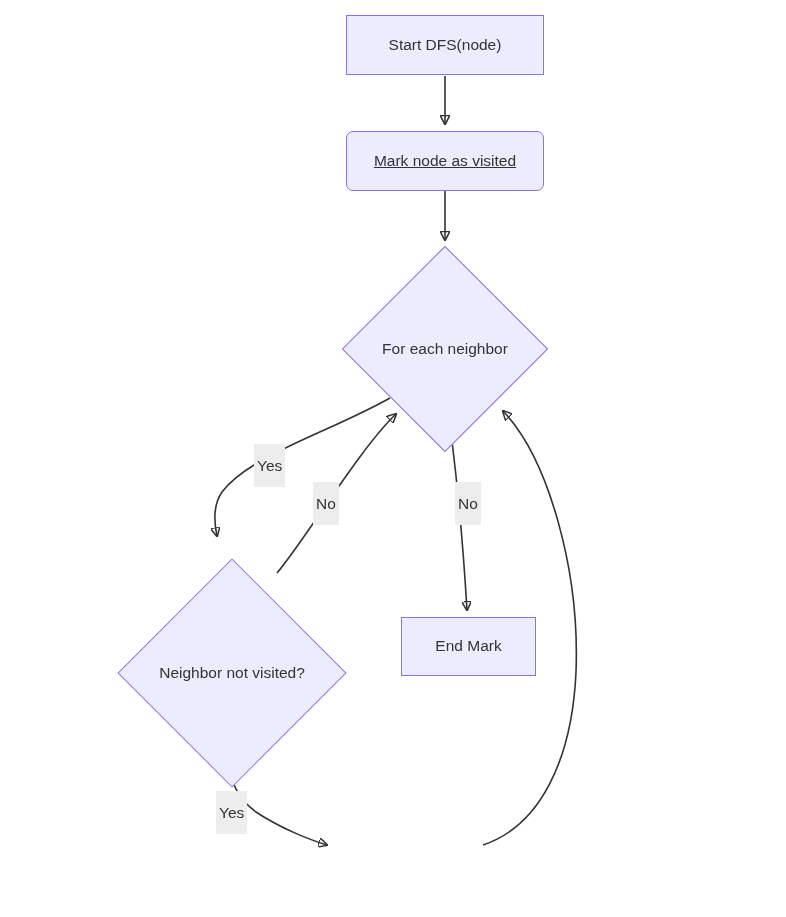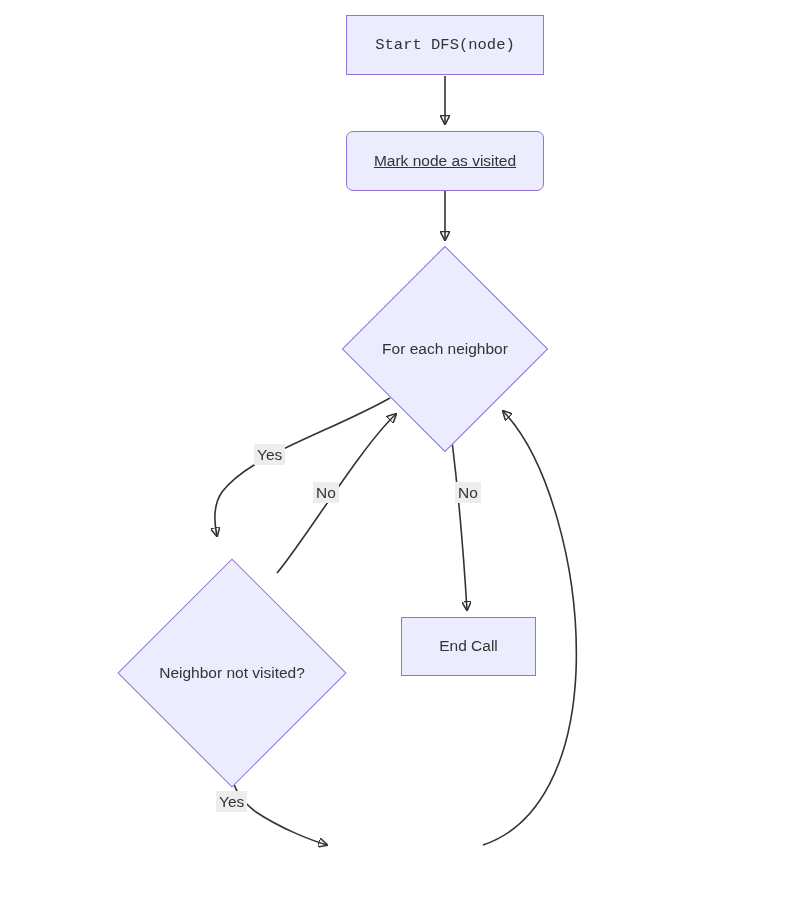--- a/index.html
+++ b/index.html
@@ -75,21 +75,21 @@
     line-height: 1.2;
     white-space: nowrap;
     text-align: center;
   }
   .edge-label {
     position: absolute;
     background: #EDEDED;
     color: #333333;
     font-size: 15.5px;
     line-height: 1.25;
-    padding: 1px 3px;
+    padding: 12px 3px;
     white-space: nowrap;
   }
   #edge-layer path {
     fill: none;
     stroke: #333333;
     stroke-width: 1.6;
   }
 </style>
 </head>
 <body>
@@ -111,40 +111,40 @@
 
     <path d="M 277 573 C 305 540 360 448 396 414" marker-end="url(#arrow)"></path>
 
     <path d="M 452 441 C 458 490 464 560 467 610" marker-end="url(#arrow)"></path>
 
     <path d="M 232 761 C 229 782 237 798 256 812 C 280 828 310 840 327 845" marker-end="url(#arrow)"></path>
 
     <path d="M 483 845 C 540 826 572 760 576 672 C 580 570 548 458 503 411" marker-end="url(#arrow)"></path>
   </svg>
 
-  <div class="node rect" style="left:346px; top:15px; width:198px; height:60px;font-family:Liberation Mono, monospace;">
+  <div class="node rect" style="left:346px; top:15px; width:198px; height:60px;">
     <span>Start DFS(node)</span>
   </div>
 
   <div class="node rounded" style="left:346px; top:131px; width:198px; height:60px;">
     <span>Mark node as visited</span>
   </div>
 
   <div class="diamond-wrap" style="left:372px; top:276px; width:146px; height:146px;">
     <div class="diamond-shape"></div>
     <div class="diamond-label">For each neighbor</div>
   </div>
 
   <div class="diamond-wrap" style="left:151px; top:592px; width:162px; height:162px;">
     <div class="diamond-shape"></div>
     <div class="diamond-label">Neighbor not visited?</div>
   </div>
 
   <div class="node rect" style="left:401px; top:617px; width:135px; height:59px;">
-    <span>End Call</span>
+    <span>End Mark</span>
   </div>
 
 
   <div class="edge-label" style="left:254px; top:444px;">Yes</div>
 
   <div class="edge-label" style="left:313px; top:482px;">No</div>
 
   <div class="edge-label" style="left:455px; top:482px;">No</div>
 
   <div class="edge-label" style="left:216px; top:791px;">Yes</div>

